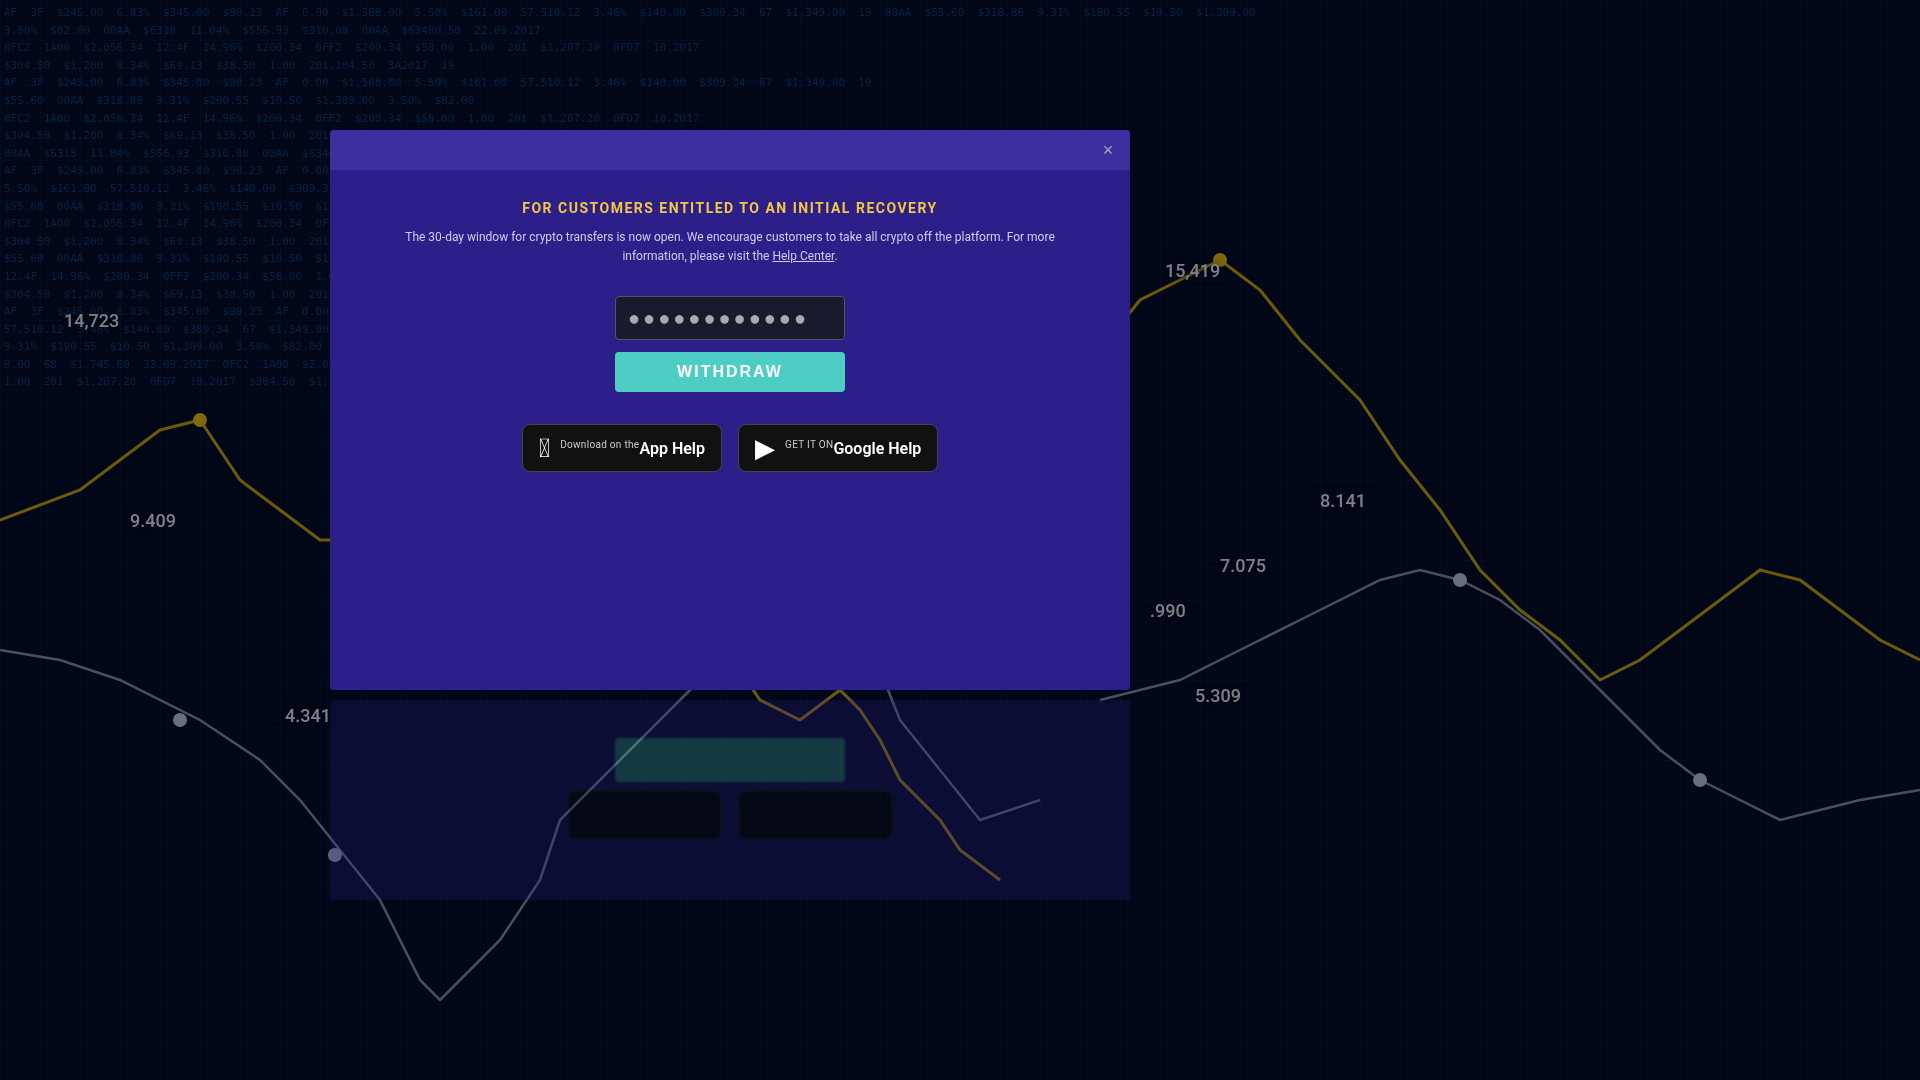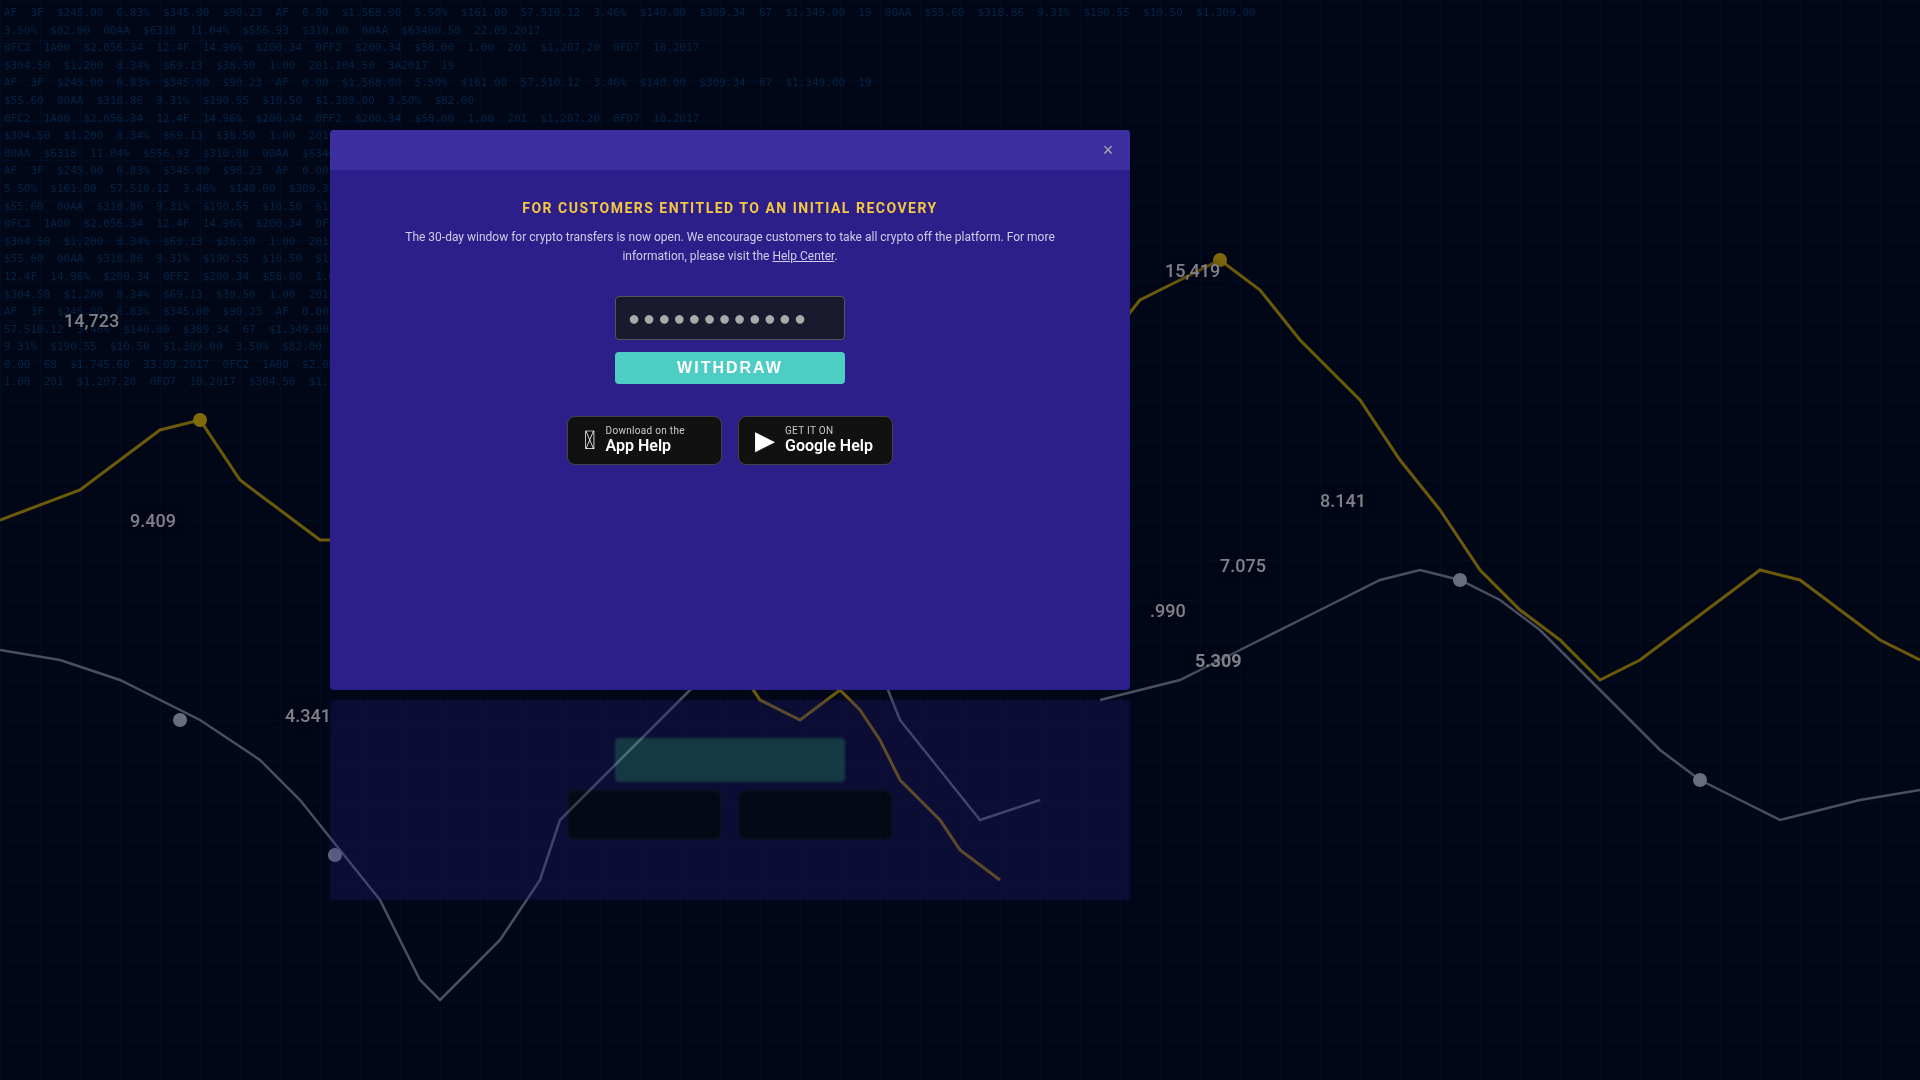--- a/index.html
+++ b/index.html
@@ -156,21 +156,21 @@
     }
 
     .input-dots {
       color: #aaa;
       font-size: 20px;
       letter-spacing: 3px;
     }
 
     .withdraw-btn {
       width: 230px;
-      height: 32px;
+      height: 40px;
       background: #4ecdc4;
       border: none;
       border-radius: 4px;
       color: #fff;
       font-size: 16px;
       font-weight: 800;
       letter-spacing: 2px;
       cursor: pointer;
       text-transform: uppercase;
       margin-bottom: 32px;
@@ -195,21 +195,22 @@
     }
 
     .app-btn-icon {
       font-size: 26px;
       color: #fff;
       flex-shrink: 0;
     }
 
     .app-btn-text {
       display: flex;
-      flex-direction: column;
+      flex-direction: row;
+      text-align: center;
     }
 
     .app-btn-text .line1 {
       font-size: 10px;
       color: #ccc;
       letter-spacing: 0.3px;
     }
 
     .app-btn-text .line2 {
       font-size: 16px;
@@ -292,21 +293,21 @@
     <circle cx="335" cy="855" r="7" fill="#c0c8d8"></circle>
   </svg>
 
   <div class="chart-label" style="left:64px; top:310px;">14,723</div>
   <div class="chart-label" style="left:130px; top:510px;">9.409</div>
   <div class="chart-label" style="left:285px; top:705px;">4.341</div>
   <div class="chart-label" style="left:1165px; top:230px;margin-top:30px;">15,419</div>
   <div class="chart-label" style="left:1320px; top:490px;">8.141</div>
   <div class="chart-label" style="left:1220px; top:555px;">7.075</div>
   <div class="chart-label" style="left:1150px; top:600px;">.990</div>
-  <div class="chart-label" style="left:1195px; top:650px;font-weight:bold;">5.309</div>
+  <div class="chart-label" style="left:1195px; top:685px;">5.309</div>
 </div>
 
 <div class="overlay"></div>
 
 <div class="modal-reflection">
   <div class="modal-reflection-inner">
 
     <div style="display:flex;gap:16px;margin-bottom:8px;">
       <div style="width:155px;height:50px;background:#111;border:1.5px solid #444;border-radius:8px;"></div>
       <div style="width:155px;height:50px;background:#111;border:1.5px solid #444;border-radius:8px;"></div>

